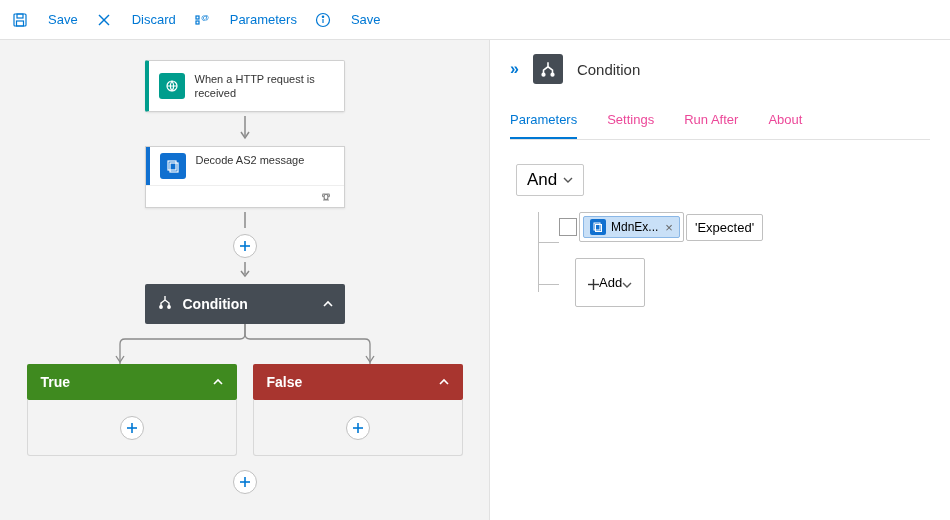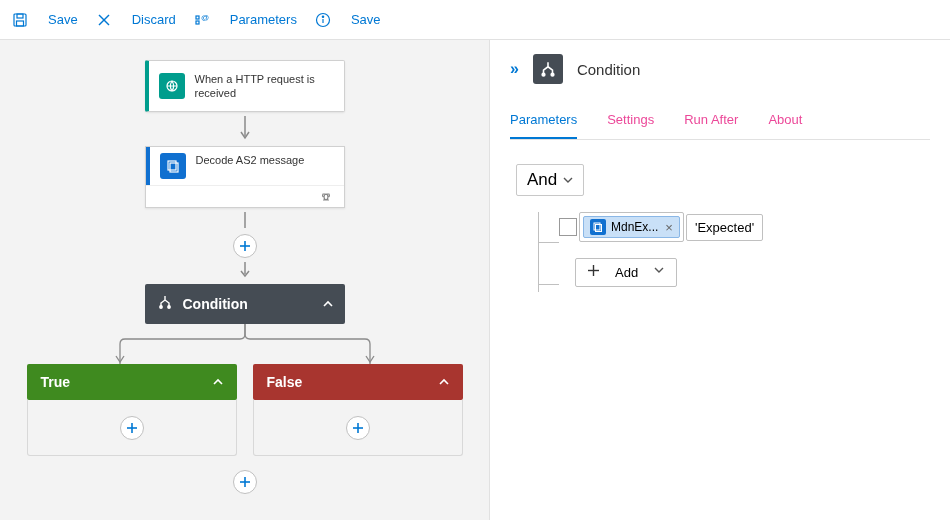--- a/index.html
+++ b/index.html
@@ -42,21 +42,21 @@
 .logic-block{padding-left:6px}
 .and-btn{border:1px solid #c8c8c8;background:#fff;padding:5px 10px;font-size:17px;display:inline-flex;align-items:center;gap:6px;cursor:pointer;border-radius:2px}
 .condition-row{display:flex;align-items:center;gap:2px;margin:18px 0 0 28px}
 .checkbox{width:18px;height:18px;border:1px solid #999;background:#fff;cursor:pointer}
 .token-field{border:1px solid #c0c0c0;background:#fff;padding:3px;display:flex;align-items:center;border-radius:2px}
 .token{background:#c9e0f7;border:1px solid #8ab7e6;border-radius:2px;display:flex;align-items:center;gap:5px;padding:2px 6px;font-size:12px}
 .token-icon{width:16px;height:16px;background:#1070d0;border-radius:2px;display:flex;align-items:center;justify-content:center}
 .token-close{cursor:pointer;color:#666;font-size:13px;margin-left:2px}
 .op-select{border:1px solid #c0c0c0;background:#fff;padding:5px 10px;font-size:13px;display:flex;align-items:center;gap:8px;cursor:pointer;border-radius:2px}
 .value-field{border:1px solid #c0c0c0;background:#fff;padding:5px 8px;font-size:13px;min-width:70px;border-radius:2px}
-.add-btn{border:1px solid #c0c0c0;background:#fff;padding:6px 12px;font-size:13px;display:inline-flex;align-items:flex-start;gap:16px;cursor:pointer;margin:16px 0 0 44px;border-radius:2px}
+.add-btn{border:1px solid #c0c0c0;background:#fff;padding:16px 12px;font-size:13px;display:inline-flex;align-items:flex-end;gap:0;cursor:pointer;margin:16px 0 0 44px;border-radius:2px}
 .tree-line{border-left:1px solid #c0c0c0;margin-left:22px;padding-left:0;position:relative}
 .tree-h{position:absolute;width:20px;height:1px;background:#c0c0c0;left:0}
 .chev{width:10px;height:10px}
 </style>
 </head>
 <body>
 
 <div class="toolbar">
   <div class="tb-btn">
     <span class="tb-icon">

